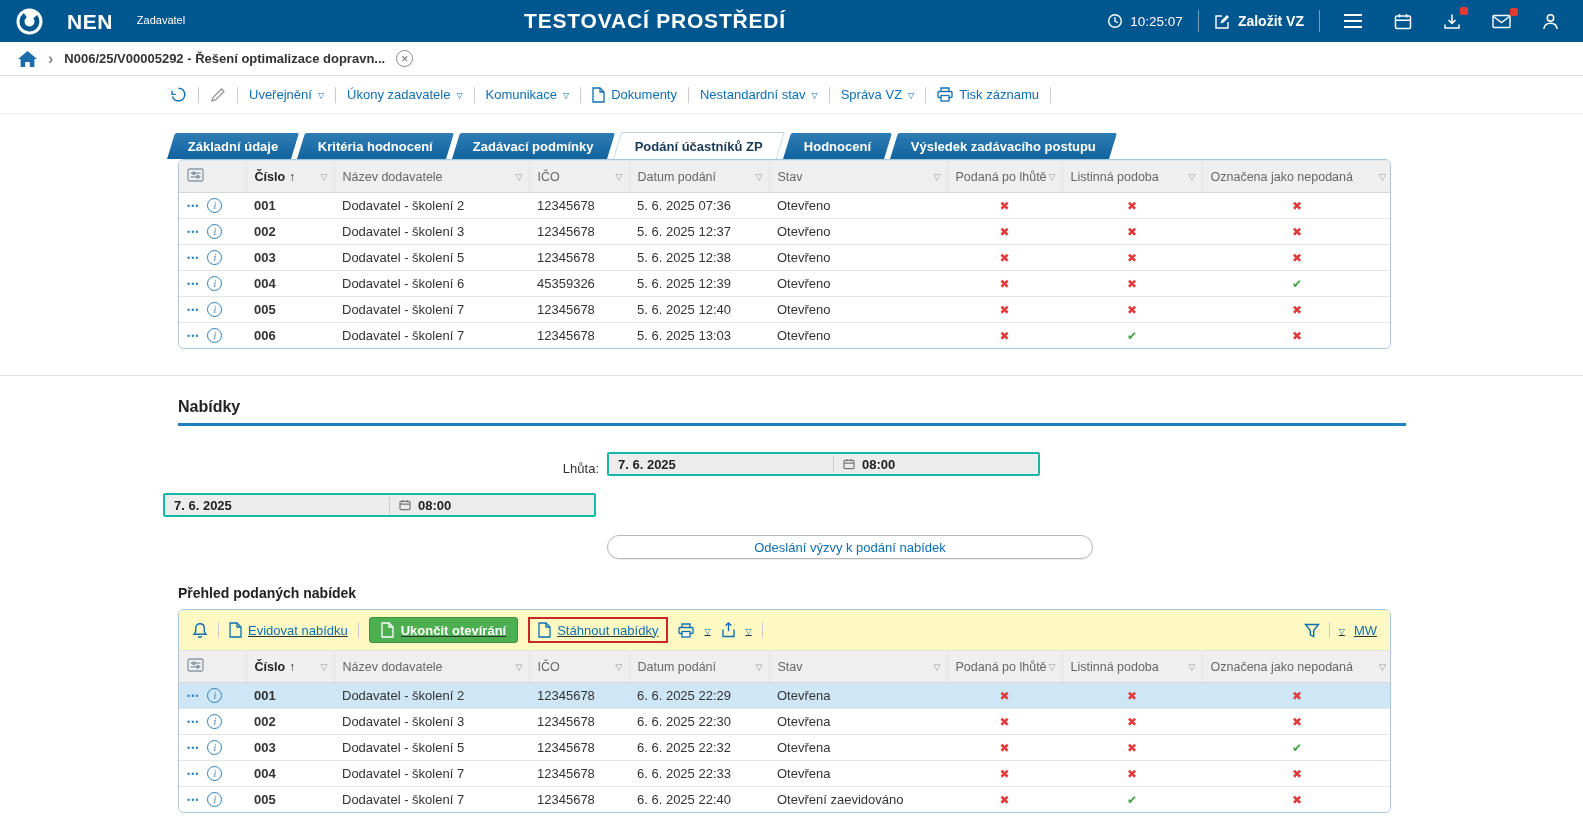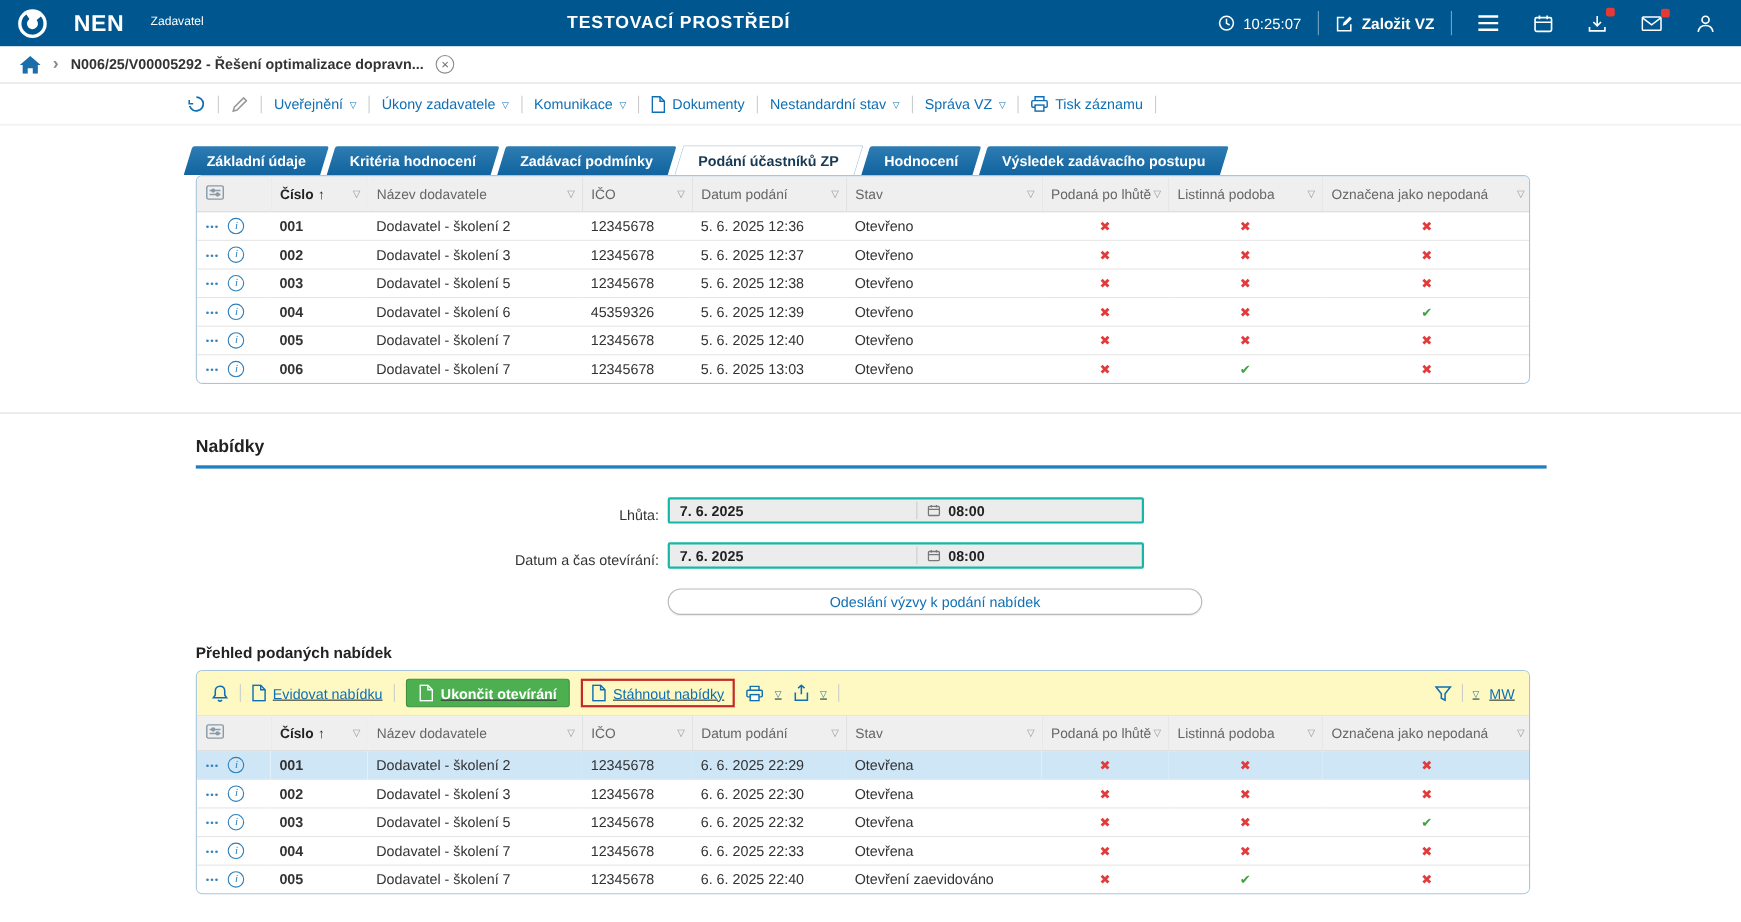--- a/index.html
+++ b/index.html
@@ -13,22 +13,22 @@
 
   
   .app-header{
     height:42px; background:var(--header-bg,#00578f); color:#fff;
     display:flex; align-items:center; padding:0 16px; position:relative;
   }
   .brand{ display:flex; align-items:center; gap:24px; cursor:pointer; }
   .brand-name{ font-size:21px; font-weight:bold; letter-spacing:.5px; line-height:1; }
   .brand-sub{ font-size:11px; line-height:1; margin-bottom:1px; }
   .app-title{
-    position:absolute; left:617px; transform:translateX(-50%);
-    font-size:16px; font-weight:bold; letter-spacing:.8px; white-space:nowrap;
+    position:absolute; left:655px; transform:translateX(-50%);
+    font-size:21px; font-weight:bold; letter-spacing:.8px; white-space:nowrap;
   }
   .header-right{ margin-left:auto; display:flex; align-items:center; gap:15px; }
   .hdr-divider{ width:1px; height:22px; background:rgba(255,255,255,.45); }
   .hdr-item{ display:flex; align-items:center; gap:7px; font-size:13.5px; white-space:nowrap; }
   .create-vz{ font-weight:bold; font-size:14px; cursor:pointer; }
   .hdr-icon{ position:relative; display:flex; cursor:pointer; padding:2px; margin:0 6px; }
   .badge-dot{ position:absolute; top:-4px; right:-5px; width:8px; height:8px; border-radius:2px; background:#e53935; }
 
   
   .breadcrumb{
@@ -387,21 +387,21 @@
   <tr class="grid-row">
     <td>
       <span class="act-wrap">
         <span class="dots">•••</span>
         <span class="info-i">i</span>
       </span>
     </td>
     <td class="c-num">001</td>
     <td>Dodavatel - školení 2</td>
     <td>12345678</td>
-    <td>5. 6. 2025 12:36</td>
+    <td>5. 6. 2025 07:36</td>
     <td>Otevřeno</td>
     <td class="c-mark"><span class="mark-no">✖</span></td>
     <td class="c-mark"><span class="mark-no">✖</span></td>
     <td class="c-mark"><span class="mark-no">✖</span></td>
   </tr>
 
   <tr class="grid-row">
     <td>
       <span class="act-wrap">
         <span class="dots">•••</span>
@@ -505,21 +505,20 @@
           <span class="dt-time">
             <svg width="12" height="12" viewBox="0 0 18 17" fill="none" stroke="#777" stroke-width="1.8">
                 <rect x="1.5" y="3" width="15" height="12.5" rx="1.5"></rect>
                 <path d="M1.5 7.2h15M5.5 1v3.5M12.5 1v3.5"></path>
               </svg>
             <span>08:00</span>
           </span>
         </div>
       </div>
       <div class="form-row">
-        <label class="form-label">Datum a čas otevírání:</label>
         <div class="dt-field">
           <span class="dt-date">7. 6. 2025</span>
           <span class="dt-sep"></span>
           <span class="dt-time">
             <svg width="12" height="12" viewBox="0 0 18 17" fill="none" stroke="#777" stroke-width="1.8">
                 <rect x="1.5" y="3" width="15" height="12.5" rx="1.5"></rect>
                 <path d="M1.5 7.2h15M5.5 1v3.5M12.5 1v3.5"></path>
               </svg>
             <span>08:00</span>
           </span>

